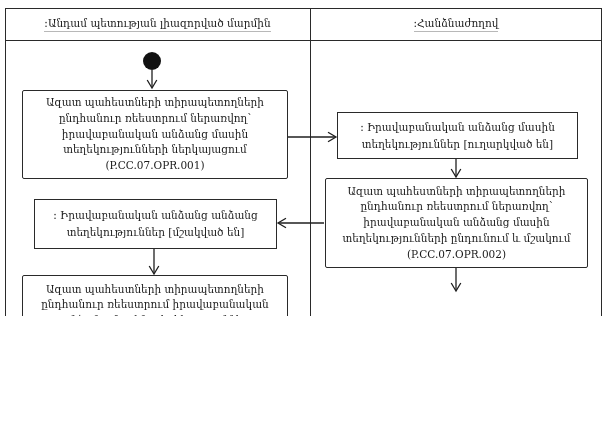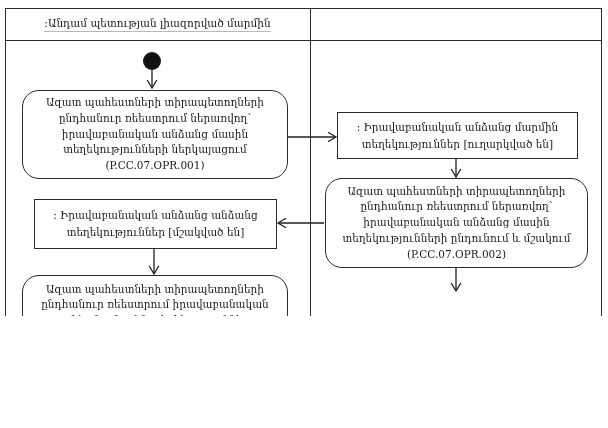--- a/index.html
+++ b/index.html
@@ -39,21 +39,21 @@
   }
   .lane-header .uline {
     border-bottom: 1px solid #b8b8b8;
     padding-bottom: 2px;
   }
   .lane-header-1 { left: 6px;   width: 303px; }
   .lane-header-2 { left: 312px; width: 288px; }
   .action {
     position: absolute;
     border: 1px solid #2a2a2a;
-    border-radius: 17px;
+    border-radius: 2px;
     display: flex; align-items: center; justify-content: center;
     text-align: center;
     font-size: 10.5px;
     line-height: 1.5;
     padding: 2px 10px;
     box-sizing: border-box;
     background: #ffffff;
   }
   .objnode {
     position: absolute;
@@ -84,20 +84,23 @@
 <body>
 
 <div class="stage">
 
   <div class="frame"></div>
   <div class="header-rule"></div>
   <div class="lane-divider"></div>
 
   <div class="lane-header lane-header-1">
     <span class="uline">:Անդամ պետության լիազորված մարմին</span>
+  </div>
+  <div class="lane-header lane-header-2">
+    <span class="uline">:Հանձնաժողով</span>
   </div>
 
   <svg class="edges" viewBox="0 0 608 428" xmlns="http://www.w3.org/2000/svg">
 
     <g>
       <circle cx="152" cy="61" r="9" fill="#111111"></circle>
     </g>
 
     <g>
       <line x1="152" y1="70" x2="152" y2="87"></line>
@@ -149,21 +152,21 @@
       <circle cx="462" cy="401" r="11.5" fill="none" stroke="#111111" stroke-width="3"></circle>
       <circle cx="462" cy="401" r="6" fill="#111111"></circle>
     </g>
   </svg>
 
   <div class="action action-opr001">
     <span>Ազատ պահեստների տիրապետողների ընդհանուր ռեեստրում ներառվող՝ իրավաբանական անձանց մասին տեղեկությունների ներկայացում (P.CC.07.OPR.001)</span>
   </div>
 
   <div class="objnode obj-sent">
-    <span>: Իրավաբանական անձանց մարմին տեղեկություններ [ուղարկված են]</span>
+    <span>: Իրավաբանական անձանց մասին տեղեկություններ [ուղարկված են]</span>
   </div>
 
   <div class="action action-opr002">
     <span>Ազատ պահեստների տիրապետողների ընդհանուր ռեեստրում ներառվող՝ իրավաբանական անձանց մասին տեղեկությունների ընդունում և մշակում (P.CC.07.OPR.002)</span>
   </div>
 
   <div class="objnode obj-processed">
     <span>: Իրավաբանական անձանց անձանց տեղեկություններ [մշակված են]</span>
   </div>
 

